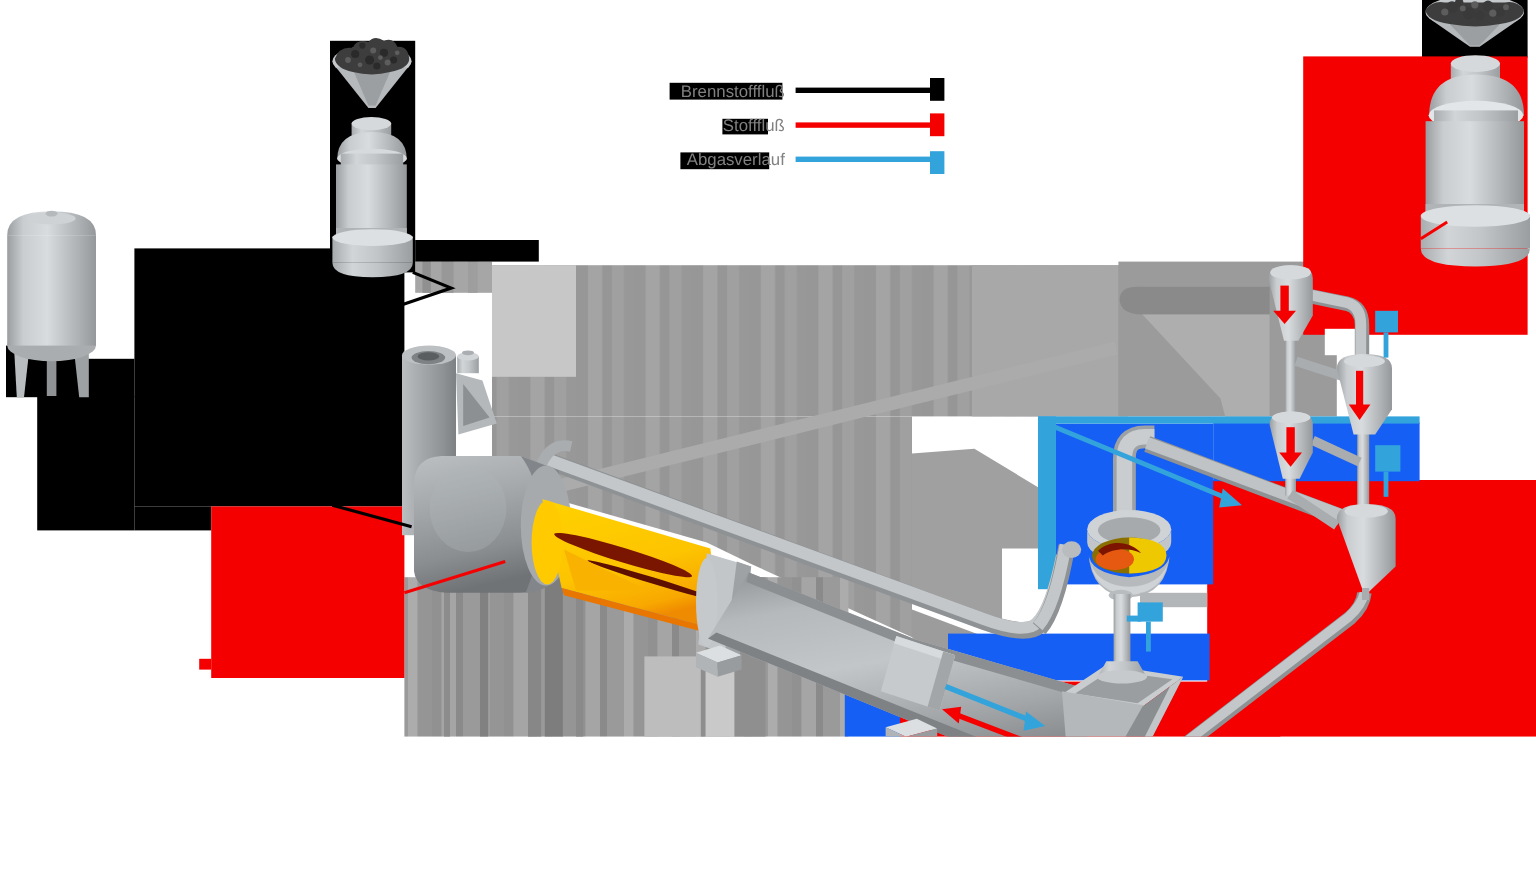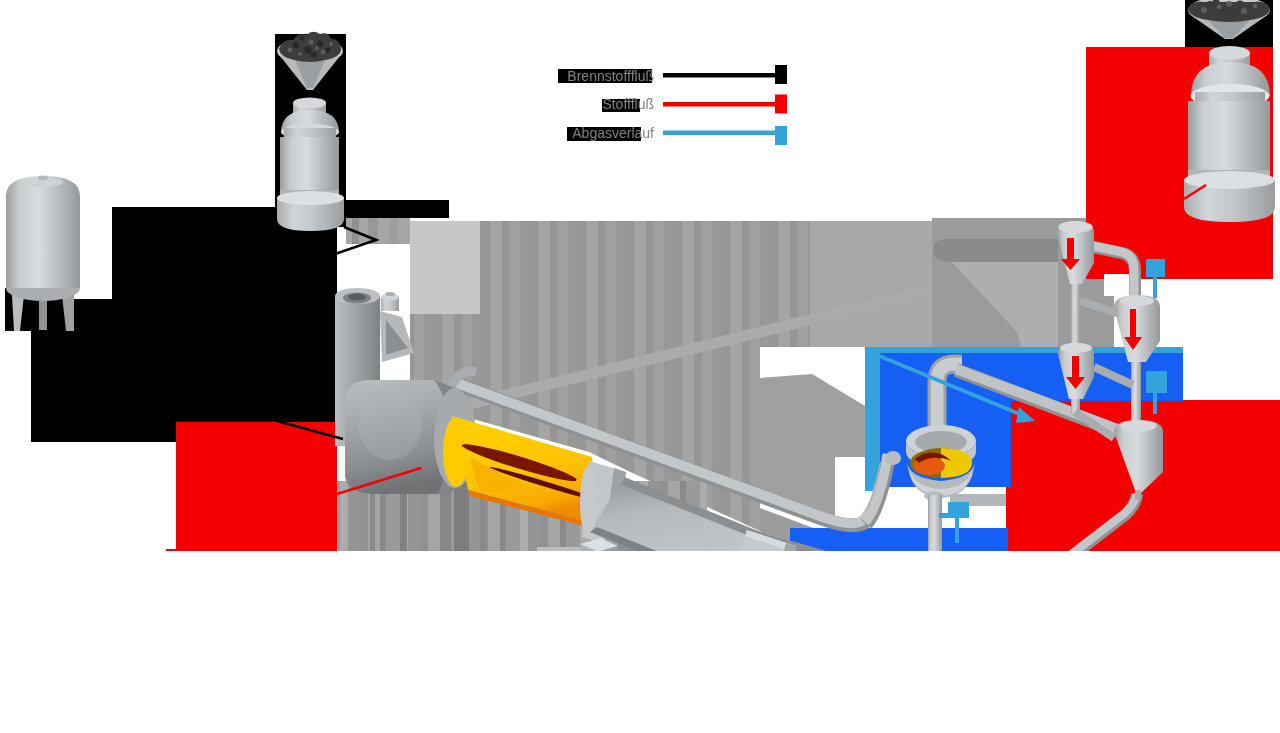--- a/index.html
+++ b/index.html
@@ -1,16 +1,16 @@
 <!DOCTYPE html>
 <html><head>
 <meta charset="utf-8">
 <style>
 html,body{margin:0;padding:0;background:#ffffff;}
-#stage{position:relative;width:1280px;height:551px;overflow:hidden;background:#ffffff;
+#stage{position:relative;width:1280px;height:614px;overflow:hidden;background:#ffffff;
 font-family:"Liberation Sans", sans-serif;}
 svg{display:block;}
 </style>
 </head>
 <body>
 <div id="stage">
 <svg width="1280" height="733" viewBox="0 0 1280 733">
 <defs>
   <pattern id="stripesA" width="60" height="10" patternUnits="userSpaceOnUse">
     <rect width="60" height="10" fill="#9d9d9d"></rect>

